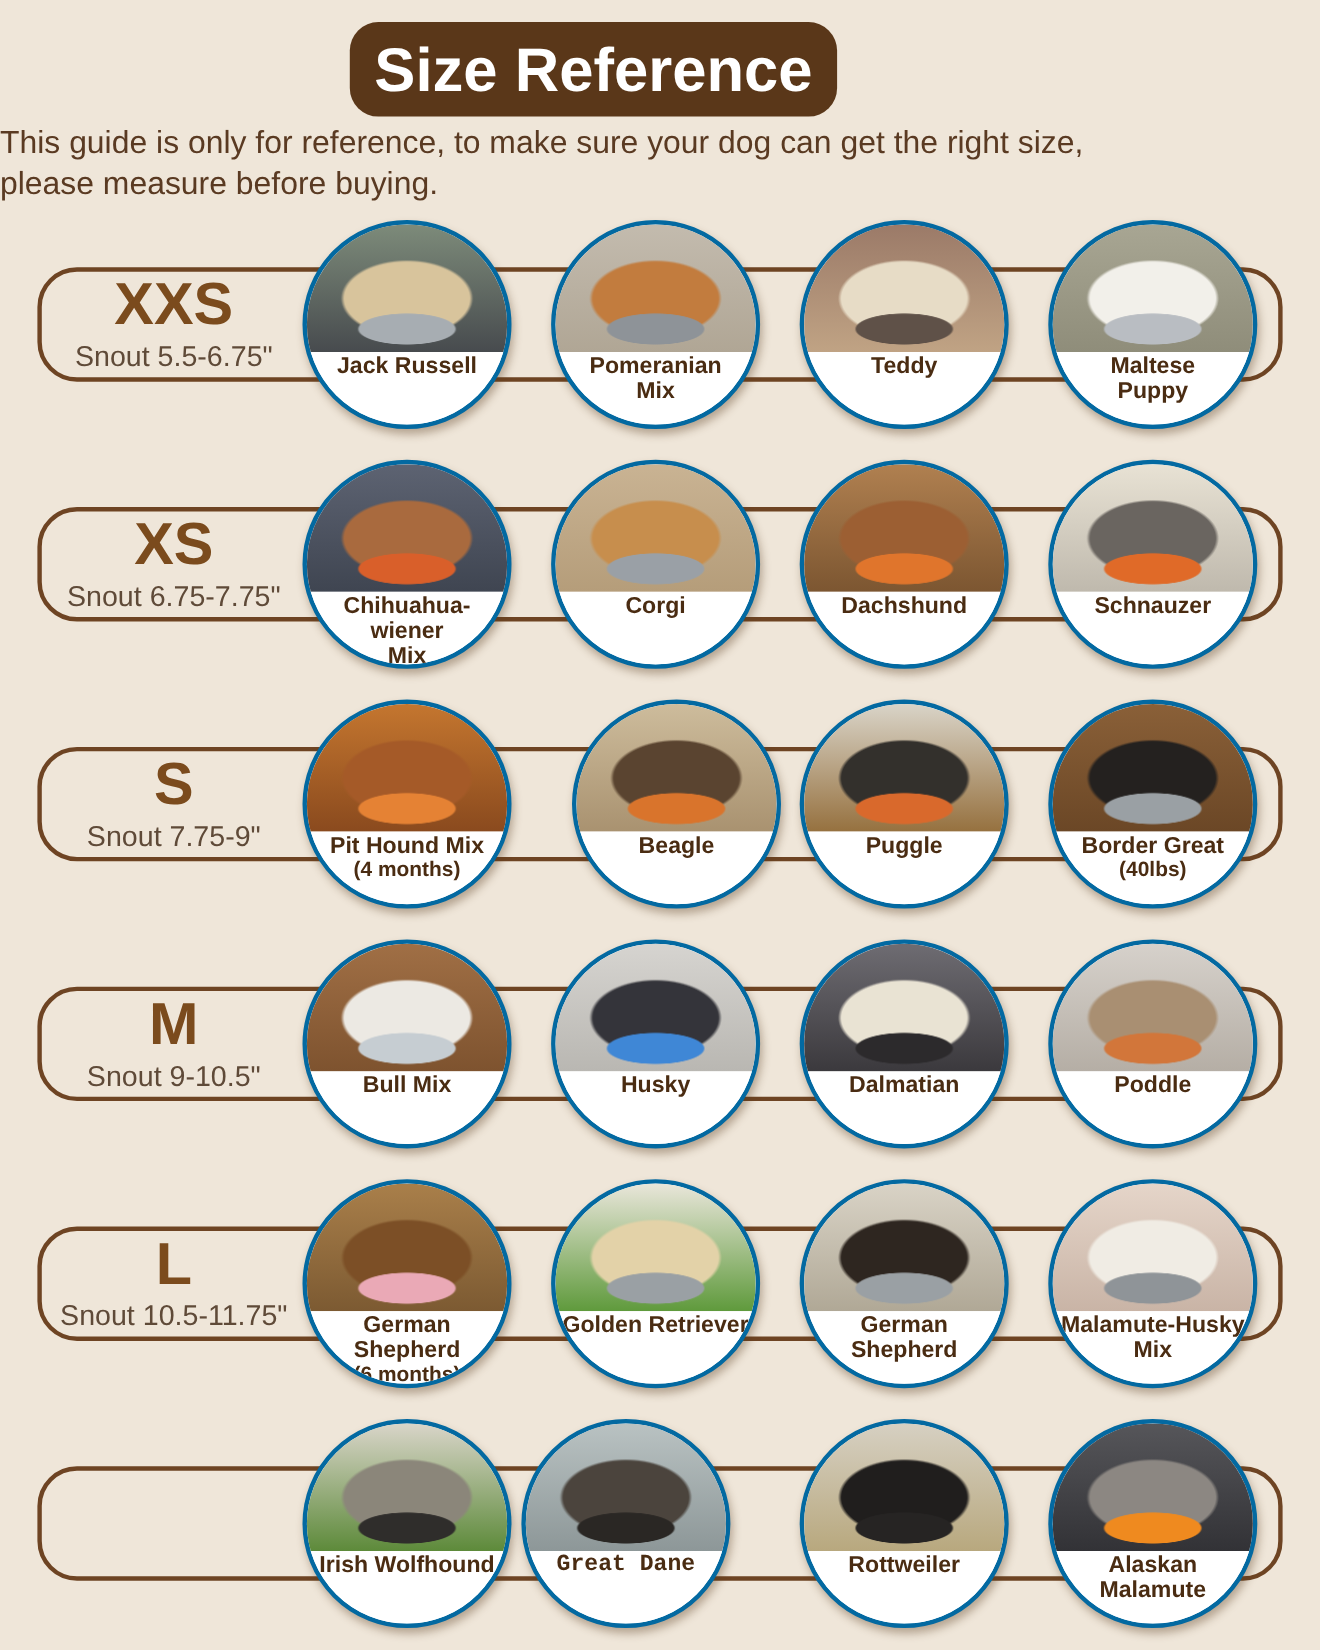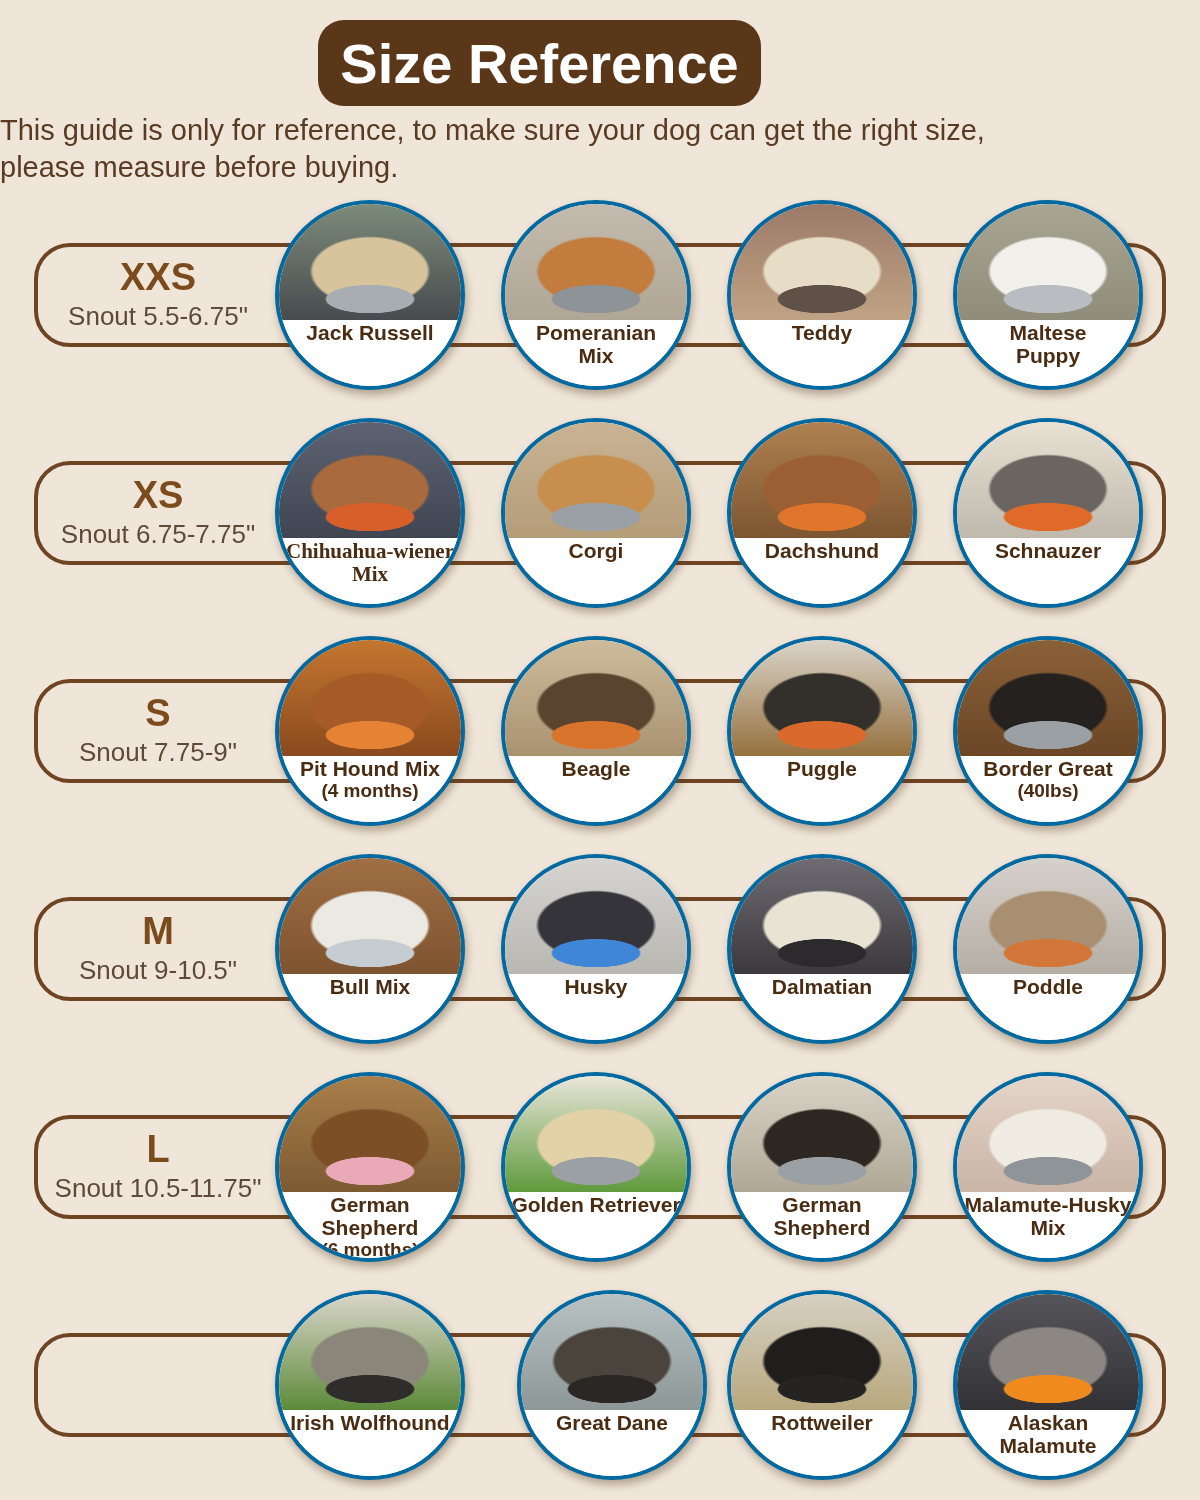--- a/index.html
+++ b/index.html
@@ -30,21 +30,21 @@
     width:1132px;height:104px;
     border:4px solid #6e4423;border-radius:36px;
     box-sizing:border-box;
     background:transparent;
   }
   .size-block{
     position:absolute;left:34px;top:50%;transform:translateY(-50%);
     width:248px;text-align:center;
   }
   .size-label{
-    color:#7b4b1d;font-size:38px;font-weight:700;line-height:1.02;
+    color:#7b4b1d;font-size:54px;font-weight:700;line-height:1.02;
   }
   .snout-label{
     color:#5f4a38;font-size:26px;margin-top:4px;
   }
   .dog-circle{
     position:absolute;top:14px;width:190px;height:190px;
     border-radius:50%;
     background:#ffffff;
     border:4px solid #0369a1;
     box-sizing:border-box;
@@ -114,21 +114,21 @@
           <div class="dog-name">Teddy</div>
         </div>
       </div>
     </div>
     <div class="row">
       <div class="row-outline"></div>
       <div class="size-block">
         <div class="size-label">XS</div>
         <div class="snout-label">Snout 6.75-7.75"</div>
       </div>
-      <div class="dog-circle" style="left: 275px; font-family: Liberation Serif, serif;">
+      <div class="dog-circle" style="left: 275px;">
         <div class="dog-photo" style="background: radial-gradient(34% 17% at 50% 82%, rgb(217, 95, 42) 0px, rgb(217, 95, 42) 70%, transparent 73%), radial-gradient(46% 42% at 50% 58%, rgb(169, 106, 62) 0px, rgb(169, 106, 62) 68%, transparent 72%), linear-gradient(rgb(93, 99, 114), rgb(63, 69, 81));"></div>
         <div class="dog-label">
           <div class="dog-name">Chihuahua-wiener
 Mix</div>
         </div>
       </div>
       <div class="dog-circle" style="left: 501px;">
         <div class="dog-photo" style="background: radial-gradient(34% 17% at 50% 82%, rgb(154, 160, 166) 0px, rgb(154, 160, 166) 70%, transparent 73%), radial-gradient(46% 42% at 50% 58%, rgb(199, 142, 77) 0px, rgb(199, 142, 77) 68%, transparent 72%), linear-gradient(rgb(201, 179, 147), rgb(181, 157, 122));"></div>
         <div class="dog-label">
           <div class="dog-name">Corgi</div>
@@ -153,21 +153,21 @@
         <div class="size-label">S</div>
         <div class="snout-label">Snout 7.75-9"</div>
       </div>
       <div class="dog-circle" style="left: 275px;">
         <div class="dog-photo" style="background: radial-gradient(34% 17% at 50% 82%, rgb(229, 130, 52) 0px, rgb(229, 130, 52) 70%, transparent 73%), radial-gradient(46% 42% at 50% 58%, rgb(165, 90, 40) 0px, rgb(165, 90, 40) 68%, transparent 72%), linear-gradient(rgb(196, 118, 47), rgb(138, 74, 30));"></div>
         <div class="dog-label">
           <div class="dog-name">Pit Hound Mix</div>
           <div class="dog-name-detail">(4 months)</div>
         </div>
       </div>
-      <div class="dog-circle" style="left: 501px;">
+      <div class="dog-circle" style="left: 520px;">
         <div class="dog-photo" style="background: radial-gradient(34% 17% at 50% 82%, rgb(217, 116, 44) 0px, rgb(217, 116, 44) 70%, transparent 73%), radial-gradient(46% 42% at 50% 58%, rgb(90, 68, 48) 0px, rgb(90, 68, 48) 68%, transparent 72%), linear-gradient(rgb(205, 188, 156), rgb(169, 146, 112));"></div>
         <div class="dog-label">
           <div class="dog-name">Beagle</div>
         </div>
       </div>
       <div class="dog-circle" style="left: 727px;">
         <div class="dog-photo" style="background: radial-gradient(34% 17% at 50% 82%, rgb(217, 105, 44) 0px, rgb(217, 105, 44) 70%, transparent 73%), radial-gradient(46% 42% at 50% 58%, rgb(51, 48, 44) 0px, rgb(51, 48, 44) 68%, transparent 72%), linear-gradient(rgb(217, 212, 200), rgb(150, 113, 63));"></div>
         <div class="dog-label">
           <div class="dog-name">Puggle</div>
         </div>
@@ -245,21 +245,21 @@
       </div>
     </div>
     <div class="row">
       <div class="row-outline"></div>
       <div class="dog-circle" style="left: 275px;">
         <div class="dog-photo" style="background: radial-gradient(34% 17% at 50% 82%, rgb(47, 45, 43) 0px, rgb(47, 45, 43) 70%, transparent 73%), radial-gradient(46% 42% at 50% 58%, rgb(139, 134, 122) 0px, rgb(139, 134, 122) 68%, transparent 72%), linear-gradient(rgb(217, 213, 201), rgb(93, 138, 58));"></div>
         <div class="dog-label">
           <div class="dog-name">Irish Wolfhound</div>
         </div>
       </div>
-      <div class="dog-circle" style="left: 517px;">
+      <div class="dog-circle" style="left: 474px; font-family: Liberation Mono, monospace;">
         <div class="dog-photo" style="background: radial-gradient(34% 17% at 50% 82%, rgb(42, 39, 36) 0px, rgb(42, 39, 36) 70%, transparent 73%), radial-gradient(46% 42% at 50% 58%, rgb(75, 68, 61) 0px, rgb(75, 68, 61) 68%, transparent 72%), linear-gradient(rgb(185, 194, 194), rgb(141, 151, 152));"></div>
         <div class="dog-label">
           <div class="dog-name">Great Dane</div>
         </div>
       </div>
       <div class="dog-circle" style="left: 727px;">
         <div class="dog-photo" style="background: radial-gradient(34% 17% at 50% 82%, rgb(38, 36, 35) 0px, rgb(38, 36, 35) 70%, transparent 73%), radial-gradient(46% 42% at 50% 58%, rgb(32, 30, 29) 0px, rgb(32, 30, 29) 68%, transparent 72%), linear-gradient(rgb(214, 208, 194), rgb(184, 168, 126));"></div>
         <div class="dog-label">
           <div class="dog-name">Rottweiler</div>
         </div>

